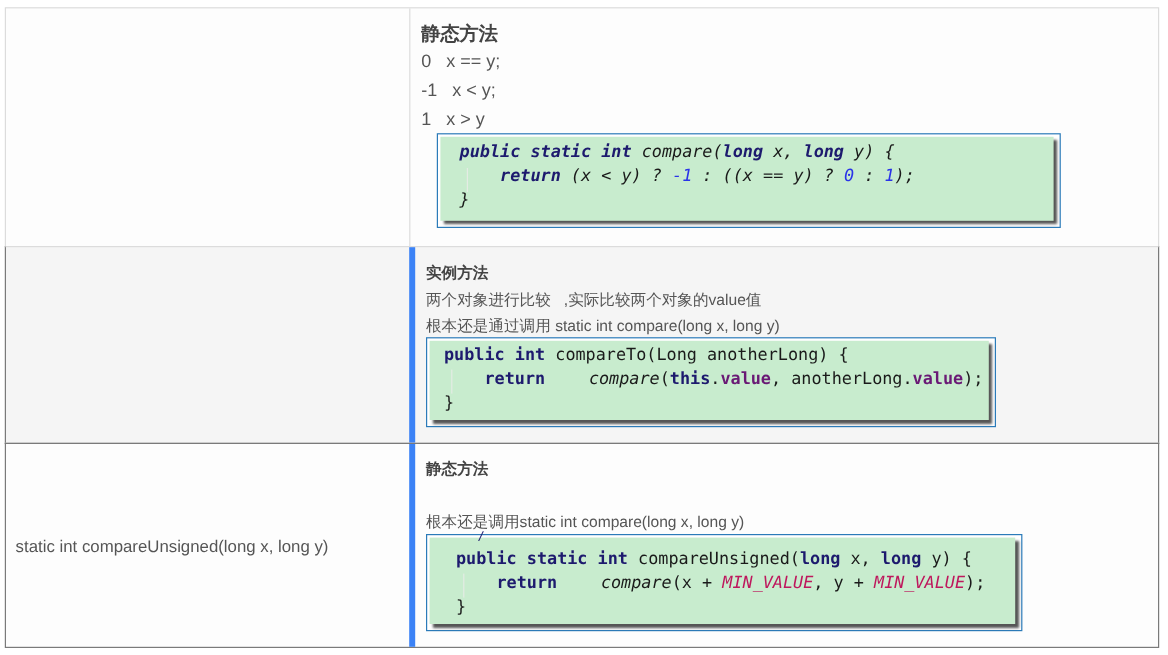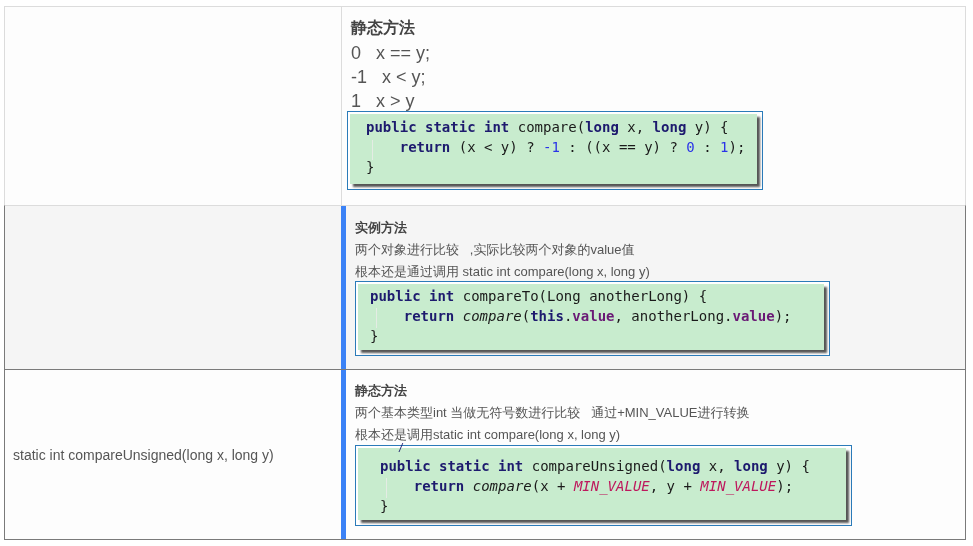--- a/index.html
+++ b/index.html
@@ -12,46 +12,46 @@
   .r3 { top: 363px; height: 171px; border: 1px solid #7a7a7a; background: #fdfdfd; }
   .r1 .c2 { border-left: 1px solid #dcdcdc; }
   .r2 .c2, .r3 .c2 { border-left: 5px solid #3b82f6; }
   .c1 { position: absolute; left: 0; top: 0; bottom: 0; width: 336px;
         display: flex; align-items: center; padding-left: 8px; box-sizing: border-box; }
   .c2 { position: absolute; left: 336px; top: 0; bottom: 0; right: 0; padding-left: 9px; box-sizing: border-box; }
   .sig-sm { font-size: 14px; color: #555; }
   .sig-lg { font-size: 16px; color: #555; }
   .h-lg { font-size: 16px; font-weight: bold; color: #444; }
   .h-sm { font-size: 13px; font-weight: bold; color: #444; }
-  .line-lg { font-size: 18px; color: #555; }
+  .line-lg { font-size: 15px; color: #555; }
   .line-sm { font-size: 13px; color: #555; }
   .codebox { position: absolute; border: 1px solid #2b7bb9; background: #fff; box-sizing: border-box; }
   .codeinner { position: absolute; left: 2px; top: 2px; right: 5px; bottom: 5px; background: #c8ecce;
                box-shadow: 3px 3px 2px #555; }
   pre.code { margin: 0; position: absolute; left: 16px; font-family: "DejaVu Sans Mono", "Liberation Mono", monospace;
              font-size: 14px; line-height: 20px; color: #1a1a1a; }
   .kw { color: #1d1a6e; font-weight: bold; }
   .num { color: #2a33e8; }
   .fld { color: #6a1a75; font-weight: bold; }
-  .it { font-style: italic; }
+  .it { font-style: italic; margin-left: 28px; }
   .cst { color: #be185d; font-weight: normal; font-style: italic; }
   .guide { position: absolute; left: 22px; width: 1px; background: #e4ece4; }
 </style>
 </head>
 <body>
 
 <div class="tbl">
 
   <div class="row r1">
     <div class="c2">
       <div class="h-lg" style="position:absolute;top:11px;left:9px;">静态方法</div>
       <div class="line-lg" style="position:absolute;top:36px;left:9px;white-space:pre;">0   x == y;</div>
       <div class="line-lg" style="position:absolute;top:60px;left:9px;white-space:pre;">-1   x &lt; y;</div>
       <div class="line-lg" style="position:absolute;top:84px;left:9px;white-space:pre;">1   x &gt; y</div>
-      <div class="codebox" style="left:5px;top:104px;width:416px;height:79px;">
+      <div class="codebox" style="left:22px;top:104px;width:520px;height:79px;font-style:italic;">
         <div class="codeinner">
           <div class="guide" style="top:26px;height:20px;"></div>
           <pre class="code" style="top:3px;"><span class="kw">public static int</span><span> compare(</span><span class="kw">long</span><span> x, </span><span class="kw">long</span><span> y) {</span>
 <span>    </span><span class="kw">return</span><span> (x &lt; y) ? </span><span class="num">-1</span><span> : ((x == y) ? </span><span class="num">0</span><span> : </span><span class="num">1</span><span>);</span>
 <span>}</span></pre>
         </div>
       </div>
     </div>
   </div>
 
@@ -70,21 +70,20 @@
       </div>
     </div>
   </div>
 
   <div class="row r3">
     <div class="c1">
       <span class="sig-sm">static int compareUnsigned(long x, long y)</span>
     </div>
     <div class="c2">
       <div class="h-sm" style="position:absolute;top:12px;left:9px;">静态方法</div>
-      <div class="line-sm" style="position:absolute;top:34px;left:9px;white-space:pre;">两个基本类型int 当做无符号数进行比较   通过+MIN_VALUE进行转换</div>
       <div class="line-sm" style="position:absolute;top:56px;left:9px;white-space:pre;">根本还是调用static int compare(long x, long y)</div>
       <div class="codebox" style="left:9px;top:75px;width:497px;height:81px;">
         <div class="codeinner">
           <div class="guide" style="left:28px;top:30px;height:20px;"></div>
           <div style="position:absolute;left:40px;top:-6px;font-family:'DejaVu Sans Mono',monospace;font-size:10px;color:#1d1a6e;">/</div>
           <pre class="code" style="top:8px;left:22px;"><span class="kw">public static int</span><span> compareUnsigned(</span><span class="kw">long</span><span> x, </span><span class="kw">long</span><span> y) {</span>
 <span>    </span><span class="kw">return</span><span> </span><span class="it">compare</span><span>(x + </span><span class="cst">MIN_VALUE</span><span>, y + </span><span class="cst">MIN_VALUE</span><span>);</span>
 <span>}</span></pre>
         </div>
       </div>

